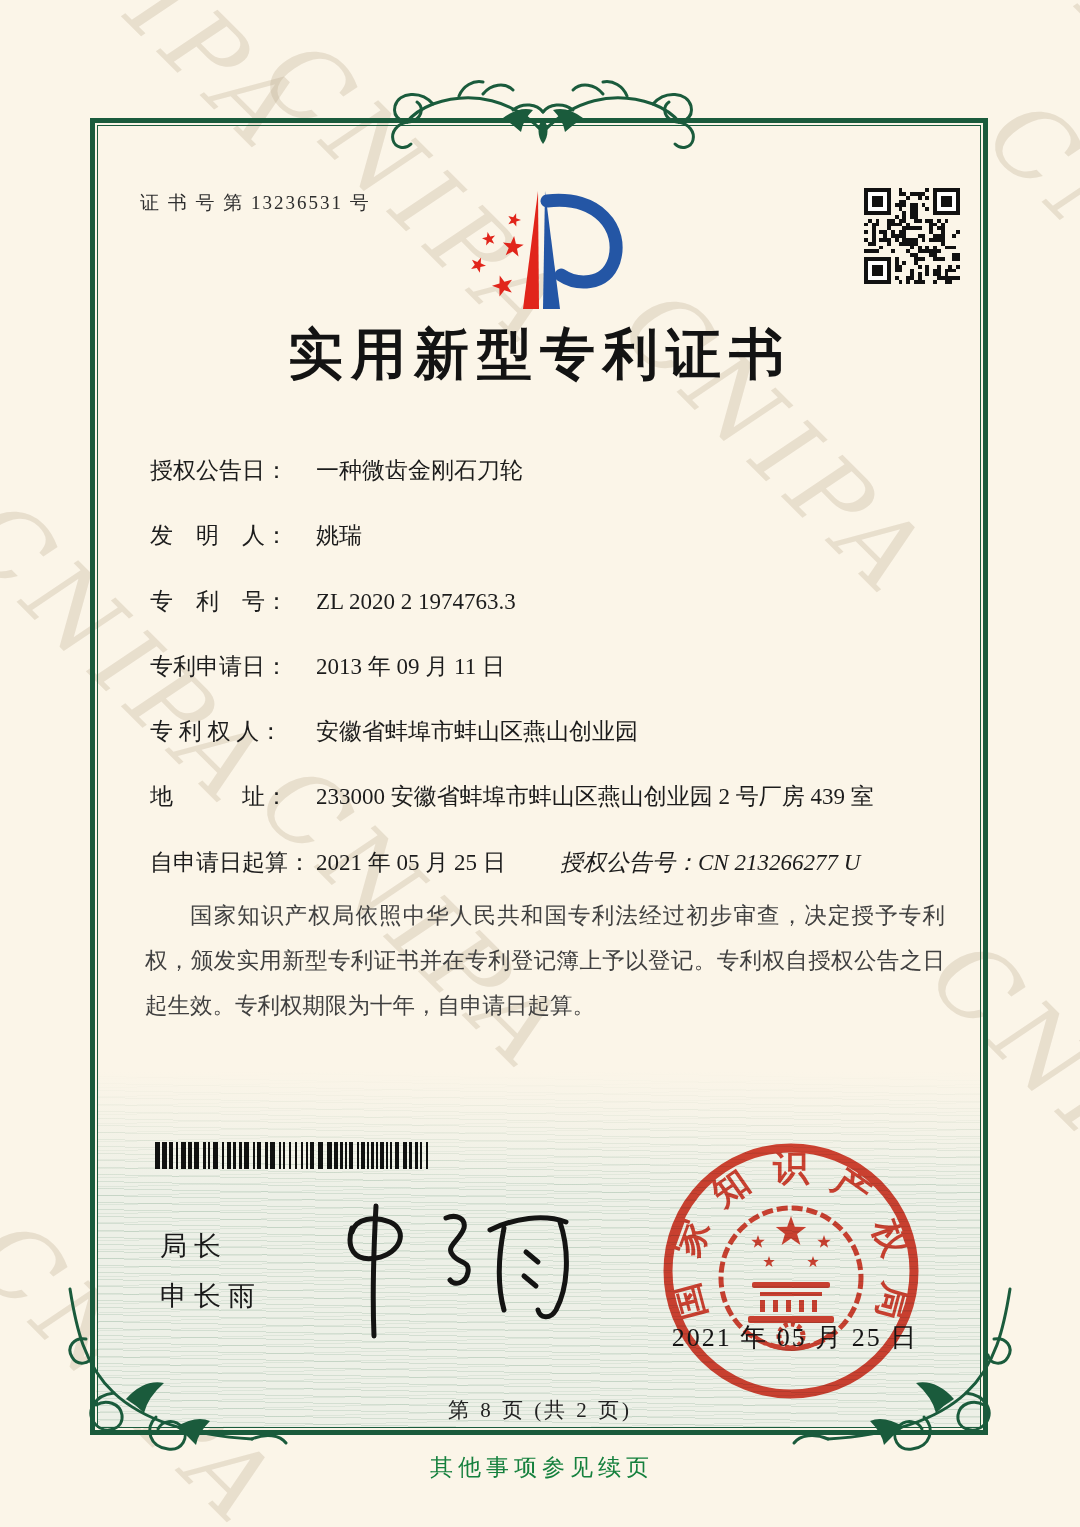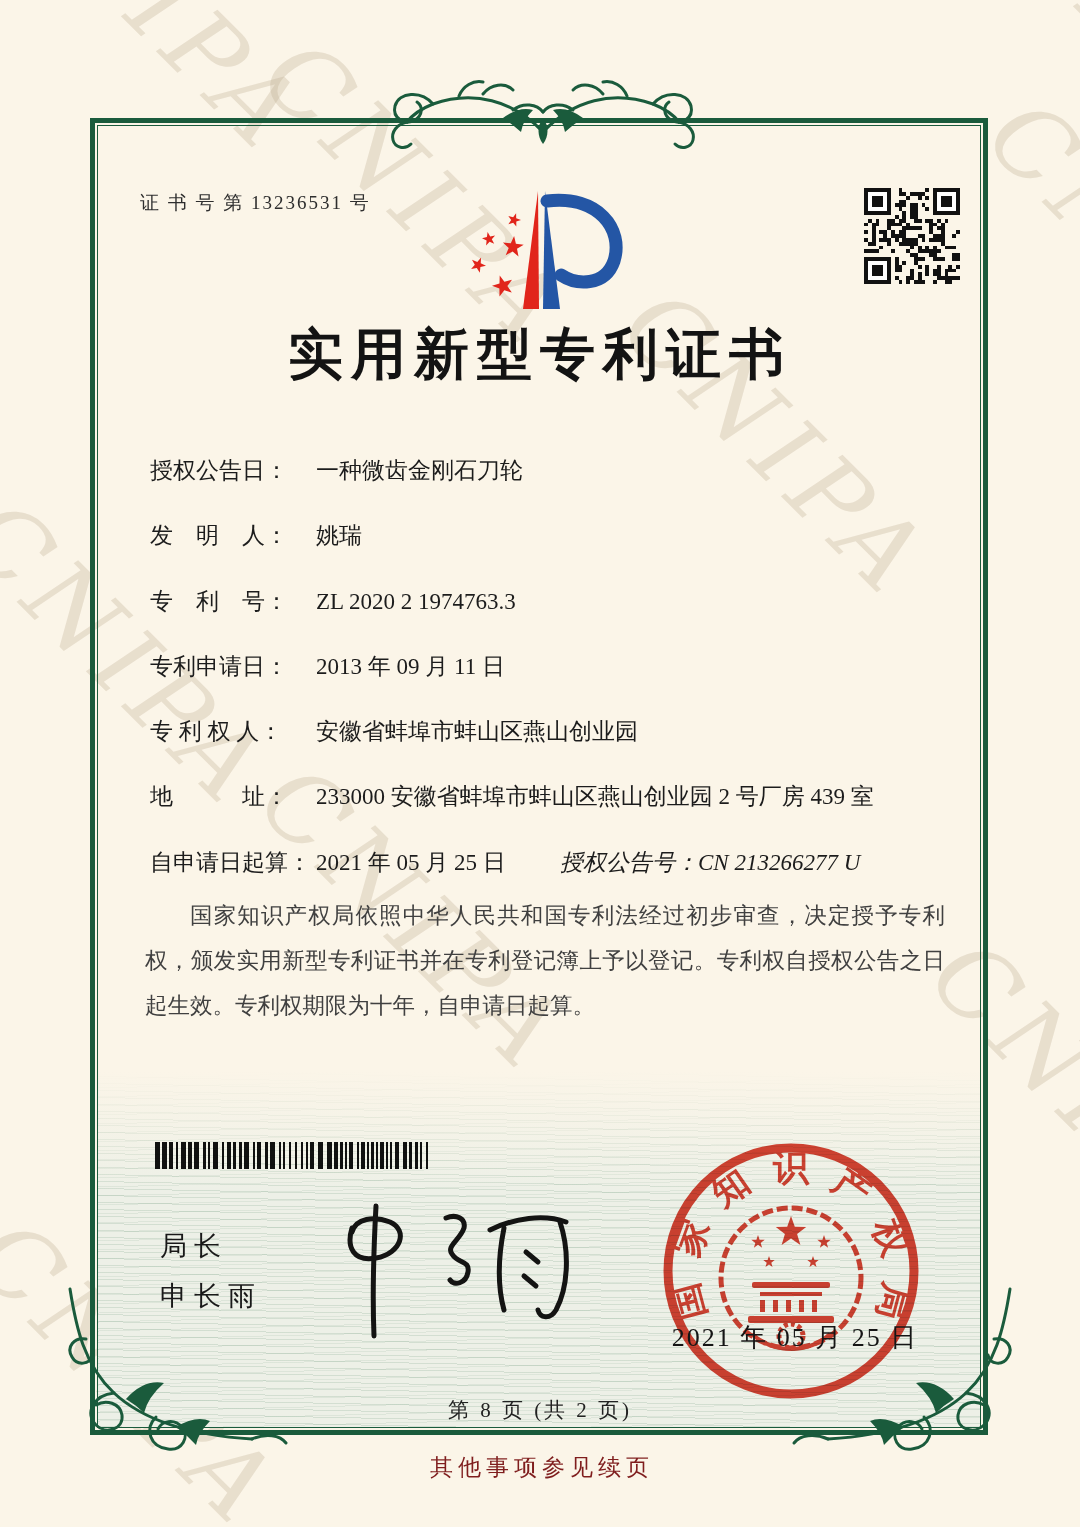--- a/index.html
+++ b/index.html
@@ -42,21 +42,21 @@
       font-family:Liberation Serif, serif;font-size:27px;color:#191919;letter-spacing:7px;}
   .sig-block .l2{margin-top:14px;}
   .signature{position:absolute;left:318px;top:1188px;z-index:4;mix-blend-mode:multiply;}
   .seal{position:absolute;left:660px;top:1140px;width:264px;height:264px;z-index:3;
         mix-blend-mode:multiply;opacity:.95;}
   .seal-date{position:absolute;left:655px;top:1320px;width:280px;text-align:center;
         font-size:26px;letter-spacing:2px;color:#151515;z-index:4;}
   .page-info{position:absolute;left:0;right:0;top:1396px;text-align:center;font-size:21px;
         letter-spacing:3px;color:#222;z-index:3;}
   .continuation{position:absolute;left:4px;right:0;top:1452px;text-align:center;font-size:23px;
-        letter-spacing:5px;color:#7f1d1d;z-index:3;}
+        letter-spacing:5px;color:#15803d;z-index:3;}
   .orn-stroke{fill:none;stroke:var(--border-green,#1a5b3c);stroke-width:3;stroke-linecap:round;}
   .orn-fill{fill:var(--border-green,#1a5b3c);stroke:none;}
   .sig-stroke{fill:none;stroke:#151515;stroke-width:5;stroke-linecap:round;stroke-linejoin:round;}
   #seal-text text{font-size:36px;font-weight:700;fill:var(--seal-red,#d63a2a);
         text-anchor:middle;dominant-baseline:middle;font-family:"Liberation Serif",serif;}
   .seal-stroke{fill:none;stroke:var(--seal-red,#d63a2a);}
   .seal-fill{fill:var(--seal-red,#d63a2a);stroke:none;}
 </style>
 </head>
 <body>

